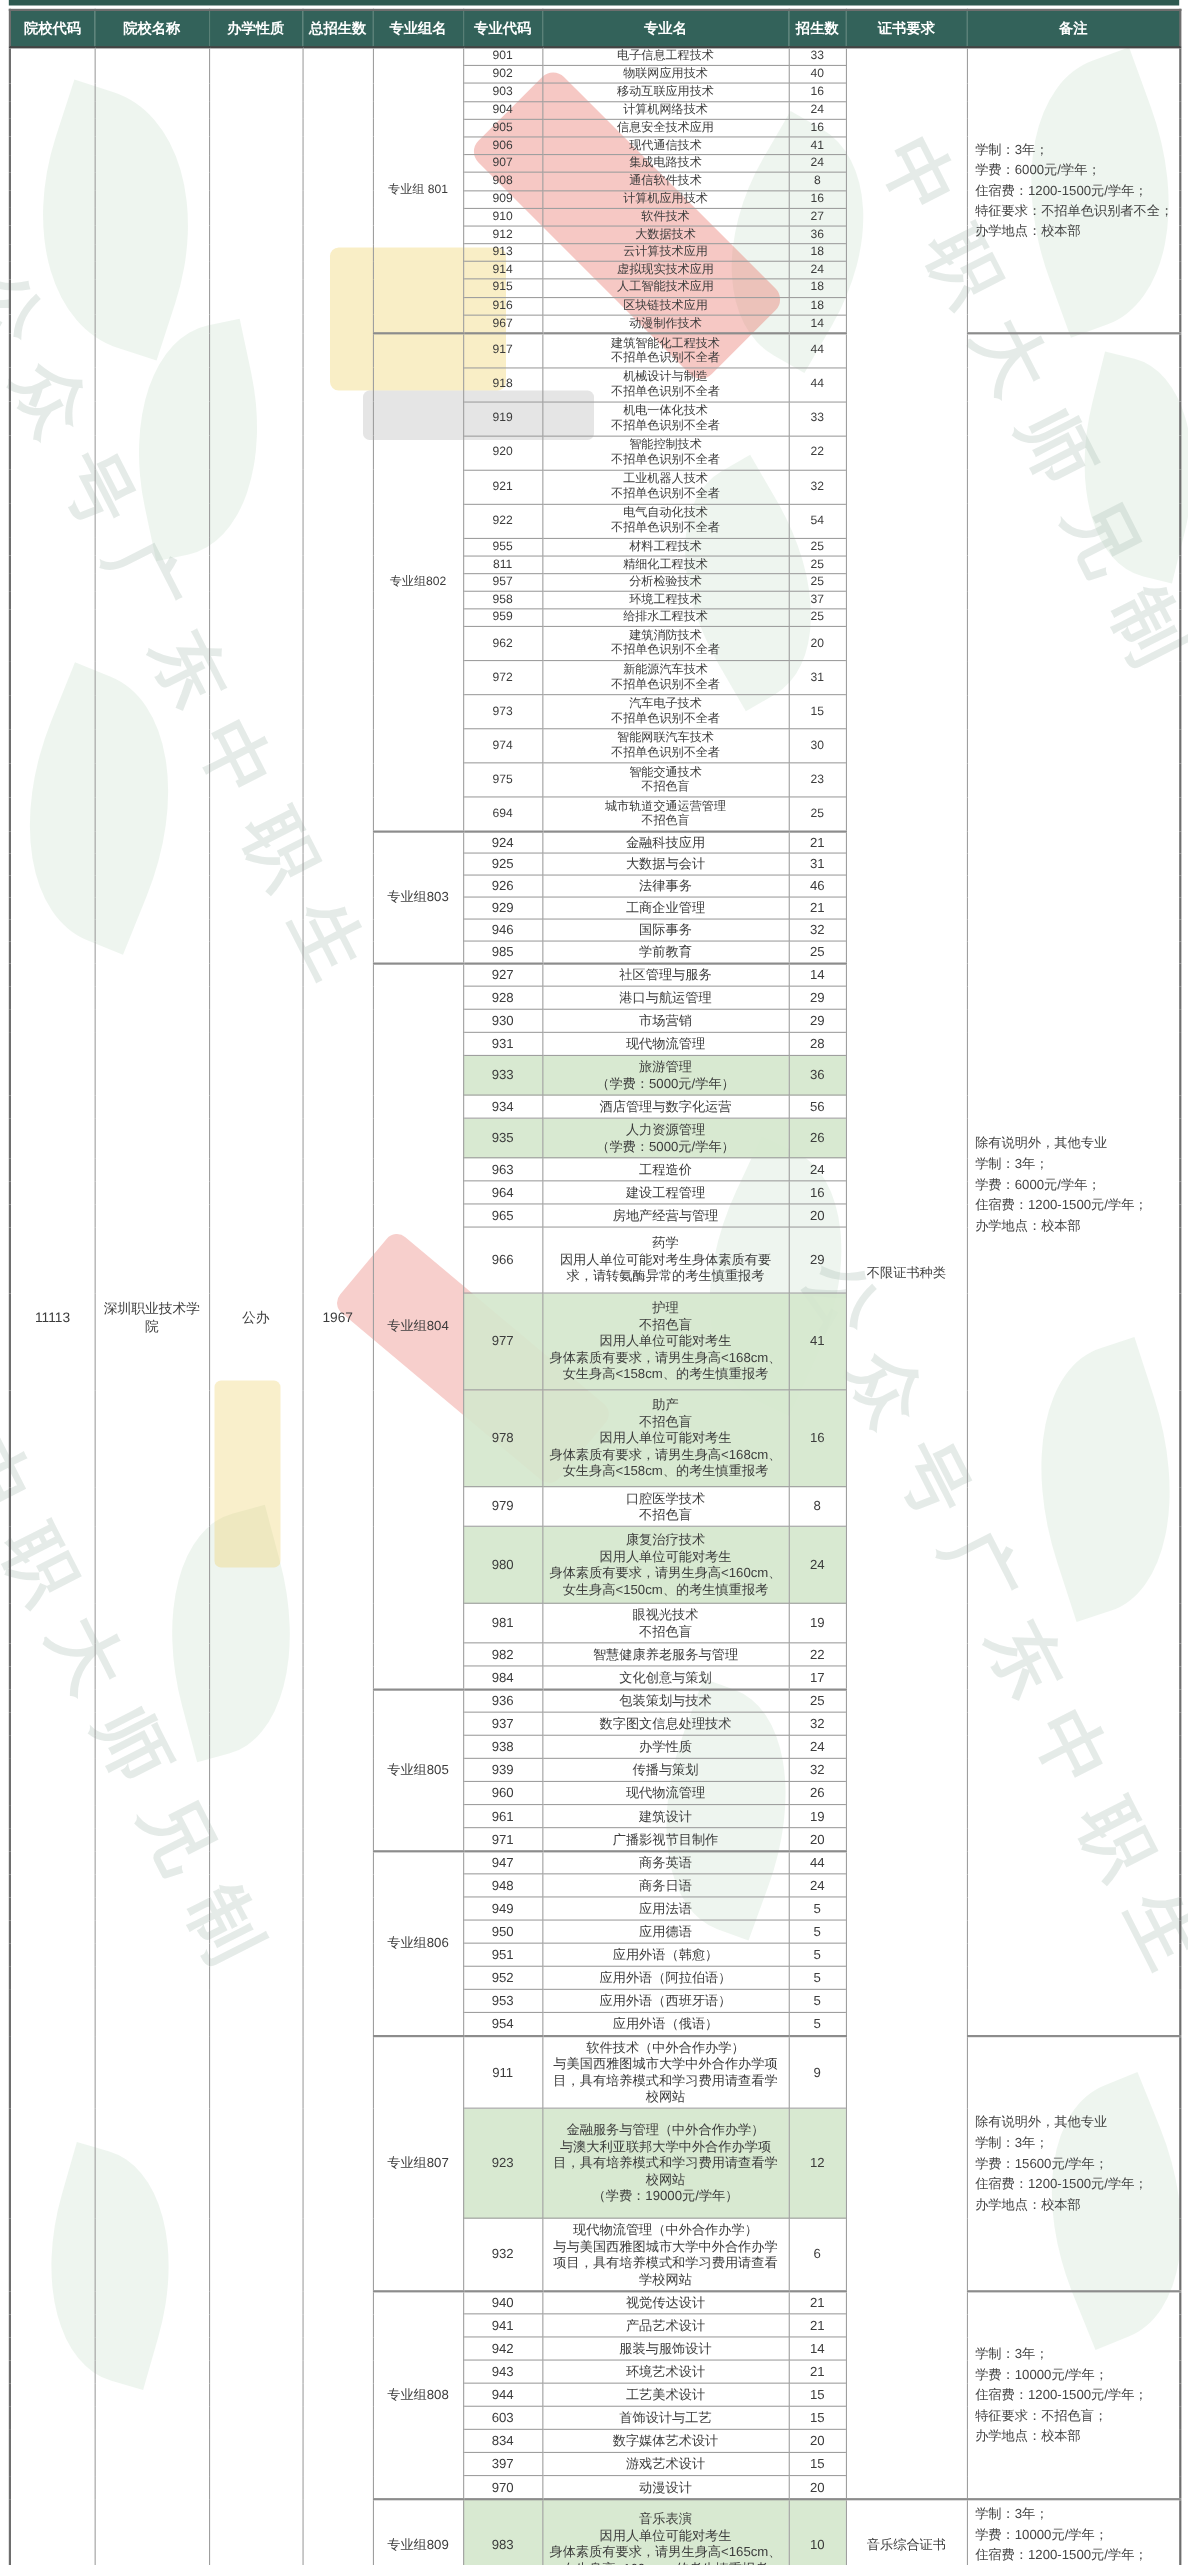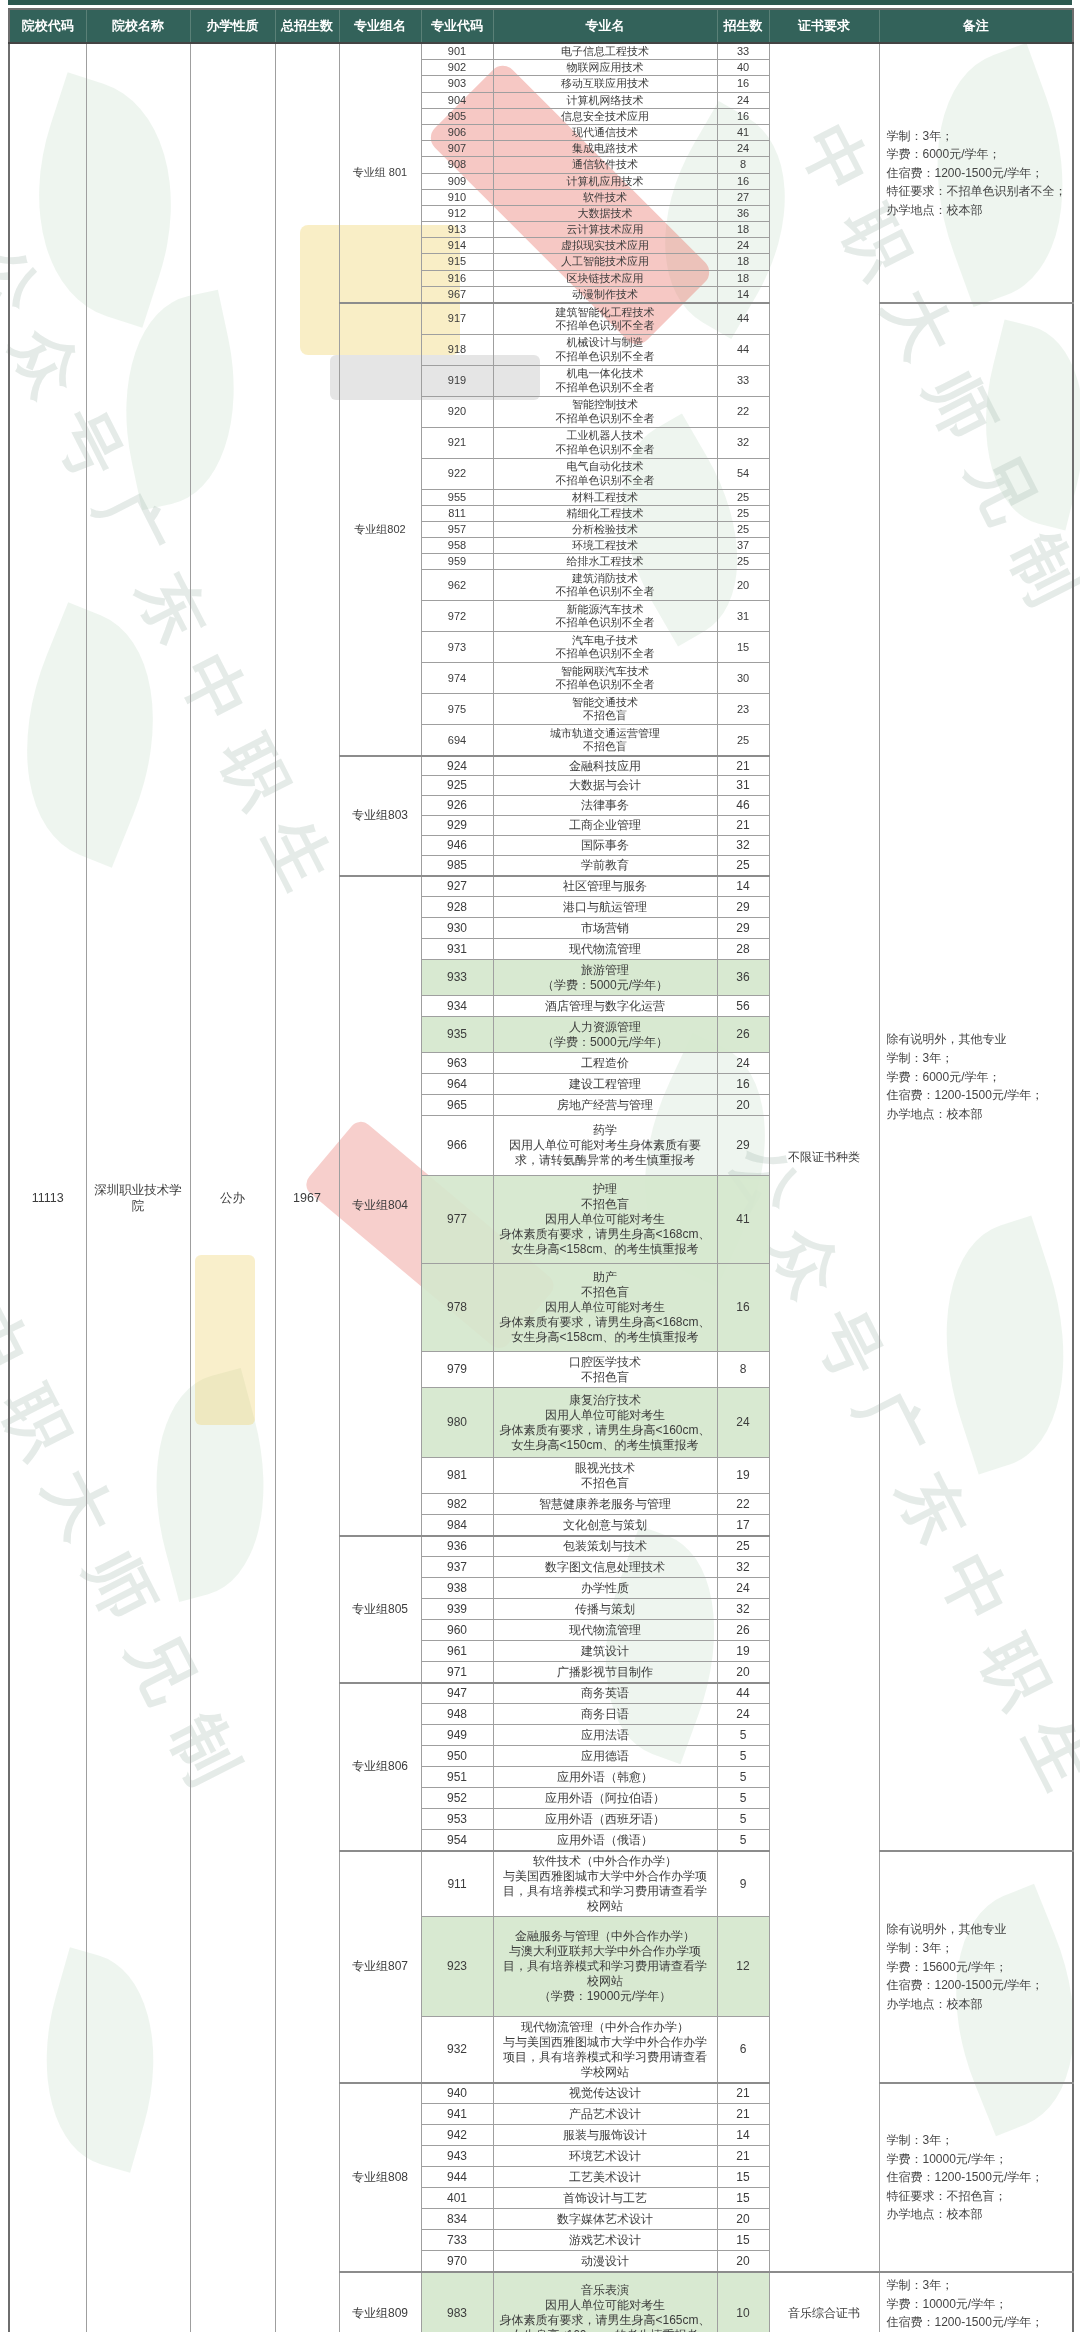--- a/index.html
+++ b/index.html
@@ -560,31 +560,31 @@
           <td>943</td>
           <td>环境艺术设计</td>
           <td>21</td>
         </tr>
         <tr style="height: 21px;">
           <td>944</td>
           <td>工艺美术设计</td>
           <td>15</td>
         </tr>
         <tr style="height: 21px;">
-          <td>401</td>
+          <td>603</td>
           <td>首饰设计与工艺</td>
           <td>15</td>
         </tr>
         <tr style="height: 21px;">
           <td>834</td>
           <td>数字媒体艺术设计</td>
           <td>20</td>
         </tr>
         <tr style="height: 21px;">
-          <td>733</td>
+          <td>397</td>
           <td>游戏艺术设计</td>
           <td>15</td>
         </tr>
         <tr style="height: 21px;">
           <td>970</td>
           <td>动漫设计</td>
           <td>20</td>
         </tr>
         <tr class="gstart" style="height: 66px;">
           <td rowspan="1">专业组809</td>

